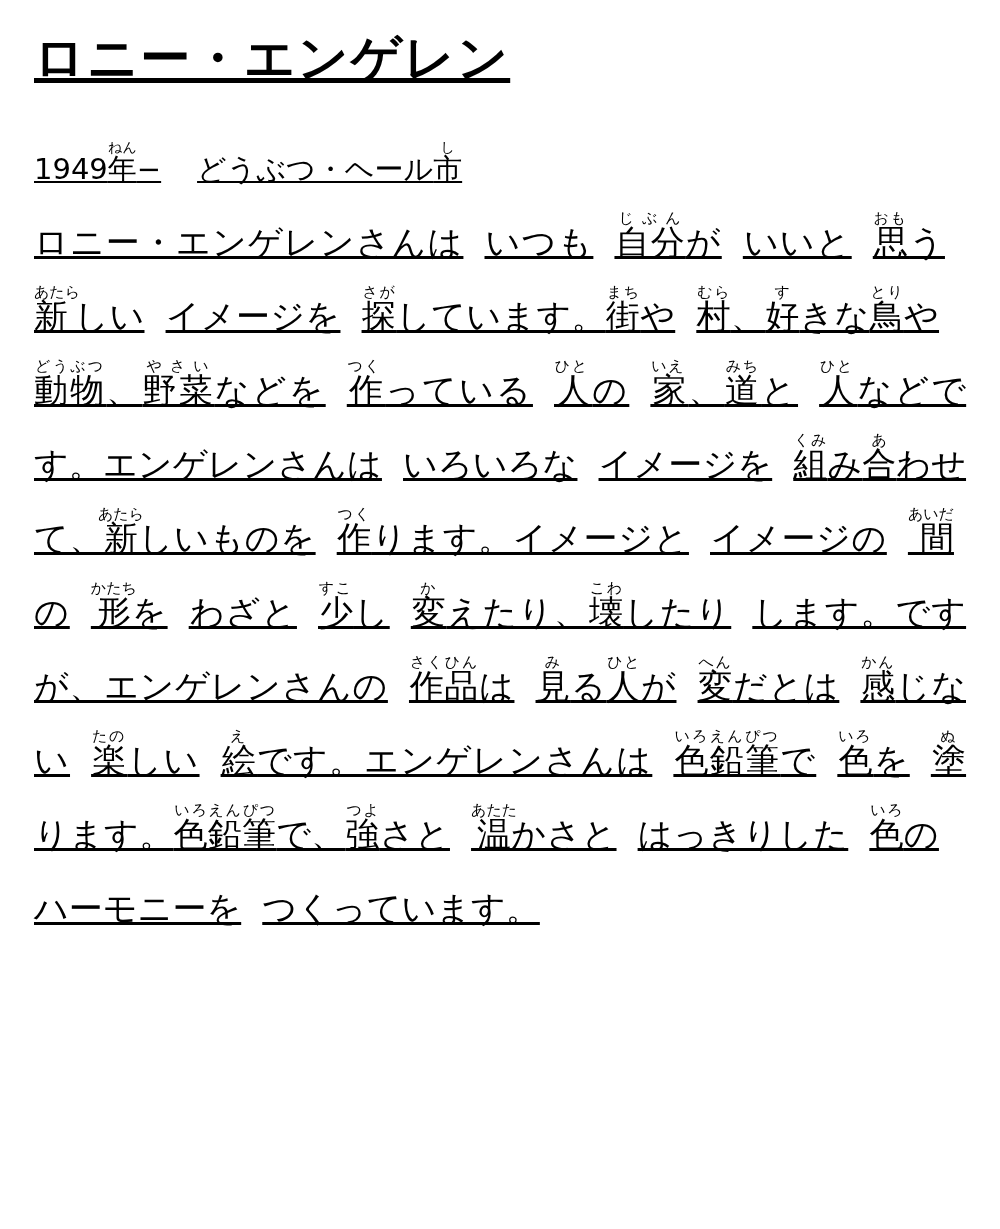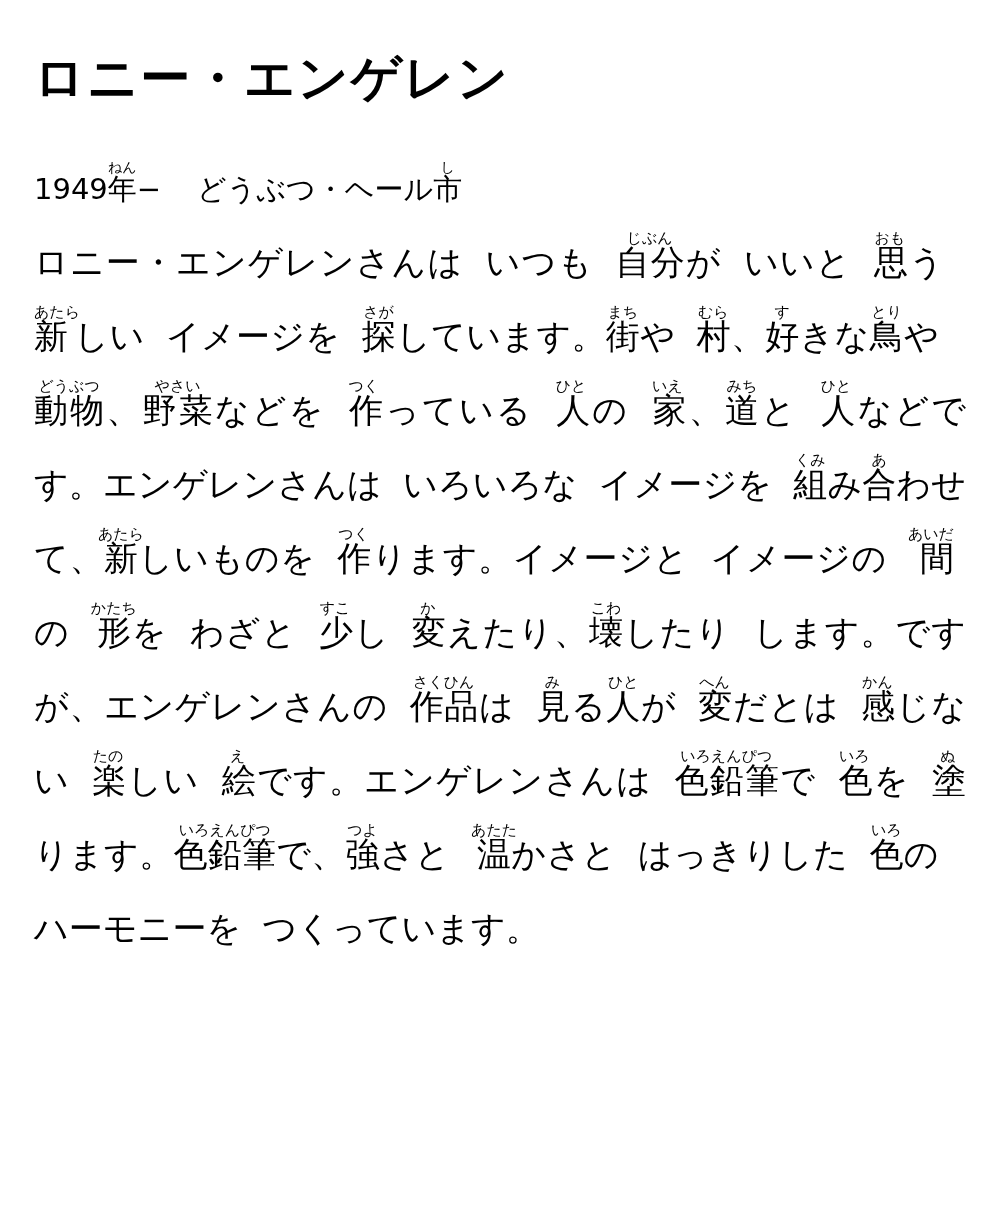--- a/index.html
+++ b/index.html
@@ -11,21 +11,22 @@
     width: 1000px;
     height: 1229px;
     font-family: "DejaVu Sans", "Liberation Sans", sans-serif;
     color: #000000;
     overflow: hidden;
   }
   .page {
     box-sizing: border-box;
     width: 1000px;
     height: 1229px;
-    padding: 40px 34px 0 34px;
+    padding: 20px 34px 0 34px;
+    text-decoration: underline;
   }
 
   .title {
     font-size: 50px;
     font-weight: 700;
     letter-spacing: 2px;
     line-height: 1.2;
     margin: 8px 0 0 0;
     white-space: nowrap;
   }
@@ -50,21 +51,20 @@
   ruby {
     ruby-position: over;
     -webkit-ruby-position: before;
   }
   rt {
     font-size: 15px;
     line-height: 1;
     font-weight: 400;
     letter-spacing: 0;
     transform: translateY(2px);
-    text-align: center;
   }
   .subtitle rt {
     font-size: 14px;
   }
 
   .sp { display: inline-block; width: 0.62em; }
 </style>
 </head>
 <body>
 

